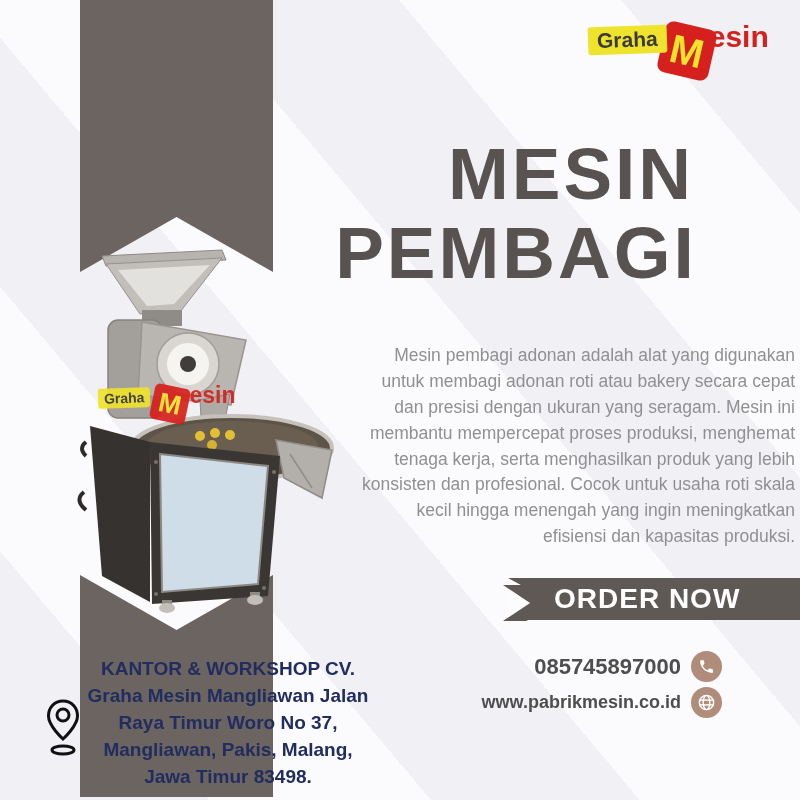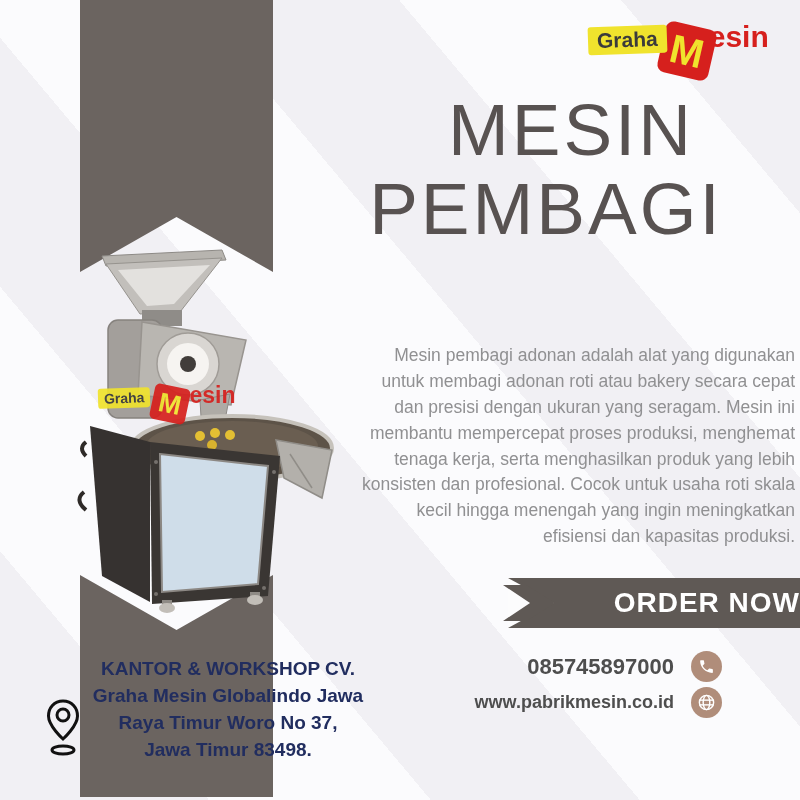--- a/index.html
+++ b/index.html
@@ -38,43 +38,43 @@
   .logo .lg-graha{display:inline-block;background:var(--logo-yellow);color:#3b3b3b;
     font-weight:bold;font-size:21px;padding:2px 9px;border-radius:3px;transform:rotate(-2deg);
     position:relative;z-index:2;}
   .logo .lg-m{display:inline-block;background:var(--logo-red);color:var(--logo-yellow);
     width:52px;height:52px;line-height:52px;text-align:center;font-weight:bold;font-size:40px;
     border-radius:8px;transform:rotate(13deg);margin-left:-6px;vertical-align:-18px;z-index:1;position:relative;}
   .logo .lg-esin{color:var(--logo-red);font-weight:bold;font-size:30px;margin-left:-4px;
     position:relative;z-index:2;}
   
   .title-line{position:absolute;transform:translateX(-50%);color:var(--title);
-    font-weight:normal;font-size:73px;letter-spacing:3px;line-height:1;white-space:nowrap;z-index:4;}
+    font-weight:bold;font-size:73px;letter-spacing:3px;line-height:1;white-space:nowrap;z-index:4;margin-top:44px;}
   .title-1{left:571px;top:93px;}
-  .title-2{left:546px;top:172px;}
+  .title-2{left:516px;top:172px;}
   .subtitle-script{position:absolute;left:600px;top:243px;transform:translateX(-50%);
     font-family:"DejaVu Serif",serif;font-style:italic;font-weight:bold;font-size:64px;
     letter-spacing:5px;color:var(--script);z-index:4;white-space:nowrap;}
   
   .description{position:absolute;left:359px;top:327px;width:436px;text-align:right;
     font-size:17.5px;line-height:1.48;color:var(--paragraph);z-index:4;margin-top:16px;}
   
-  .cta{position:absolute;left:508px;top:578px;width:292px;height:50px;background:var(--cta);
-    z-index:4;display:flex;align-items:center;justify-content:flex-end;padding-left:46px;cursor:pointer;}
+  .cta{position:absolute;left:508px;top:578px;width:292px;height:42px;background:var(--cta);
+    z-index:4;display:flex;align-items:center;justify-content:flex-start;padding-left:46px;cursor:pointer;}
   .cta-notch{position:absolute;left:0;top:0;width:0;height:0;
     border-top:25px solid transparent;border-bottom:25px solid transparent;border-left:46px solid #fcfcfd;}
   .cta-chevron{position:absolute;left:-5px;top:7px;width:52px;height:36px;background:var(--cta);
     clip-path:polygon(0 0,45% 0,100% 50%,45% 100%,0 100%,52% 50%);}
   .cta-label{color:#ffffff;font-weight:bold;font-size:28px;letter-spacing:1px;position:relative;}
   
   .address{position:absolute;left:82px;top:655px;width:292px;text-align:center;
     color:var(--address);font-weight:bold;font-size:19px;line-height:27px;z-index:4;}
   .pin{position:absolute;left:44px;top:698px;z-index:4;}
   
-  .contact-row{position:absolute;right:78px;display:flex;align-items:center;gap:17px;z-index:4;}
+  .contact-row{position:absolute;right:78px;display:flex;align-items:center;gap:10px;z-index:4;}
   .contact-row-phone{top:651px;}
   .contact-row-web{top:687px;}
   .contact-text{color:var(--contact);font-weight:bold;white-space:nowrap;}
   .contact-row-phone .contact-text{font-size:22px;}
   .contact-row-web .contact-text{font-size:18px;}
   .icon-circle{width:31px;height:31px;border-radius:50%;background:var(--icon-circle);
     display:flex;align-items:center;justify-content:center;flex:0 0 auto;}
 </style>
 </head>
 <body>
@@ -145,22 +145,23 @@
   </div>
 
   <svg class="pin" width="38" height="66" viewBox="0 0 38 66">
     <path d="M19 3 C10 3 4.5 10 4.5 18 c0 10 14.5 23 14.5 23 s14.5 -13 14.5 -23 c0 -8 -5.5 -15 -14.5 -15 z" fill="none" stroke="#111111" stroke-width="3"></path>
     <circle cx="19" cy="17" r="6" fill="none" stroke="#111111" stroke-width="3"></circle>
     <ellipse cx="19" cy="52" rx="11" ry="4" fill="none" stroke="#111111" stroke-width="3"></ellipse>
   </svg>
 
   <div class="address">
     <div>KANTOR &amp; WORKSHOP CV.</div>
-    <div>Graha Mesin Globalindo Jawa</div>
+    <div>Graha Mesin Mangliawan Jalan</div>
     <div>Raya Timur Woro No 37,</div>
+    <div>Mangliawan, Pakis, Malang,</div>
     <div>Jawa Timur 83498.</div>
   </div>
 
   <div class="contact-row contact-row-phone">
     <span class="contact-text">085745897000</span>
     <span class="icon-circle">
       <svg width="17" height="17" viewBox="0 0 24 24">
         <path fill="#ffffff" d="M6.62 10.79c1.44 2.83 3.76 5.14 6.59 6.59l2.2-2.2c.27-.27.67-.36 1.02-.24 1.12.37 2.33.57 3.57.57.55 0 1 .45 1 1V20c0 .55-.45 1-1 1-9.39 0-17-7.61-17-17 0-.55.45-1 1-1h3.5c.55 0 1 .45 1 1 0 1.25.2 2.45.57 3.57.11.35.03.74-.25 1.02l-2.2 2.2z"></path>
       </svg>
     </span>

